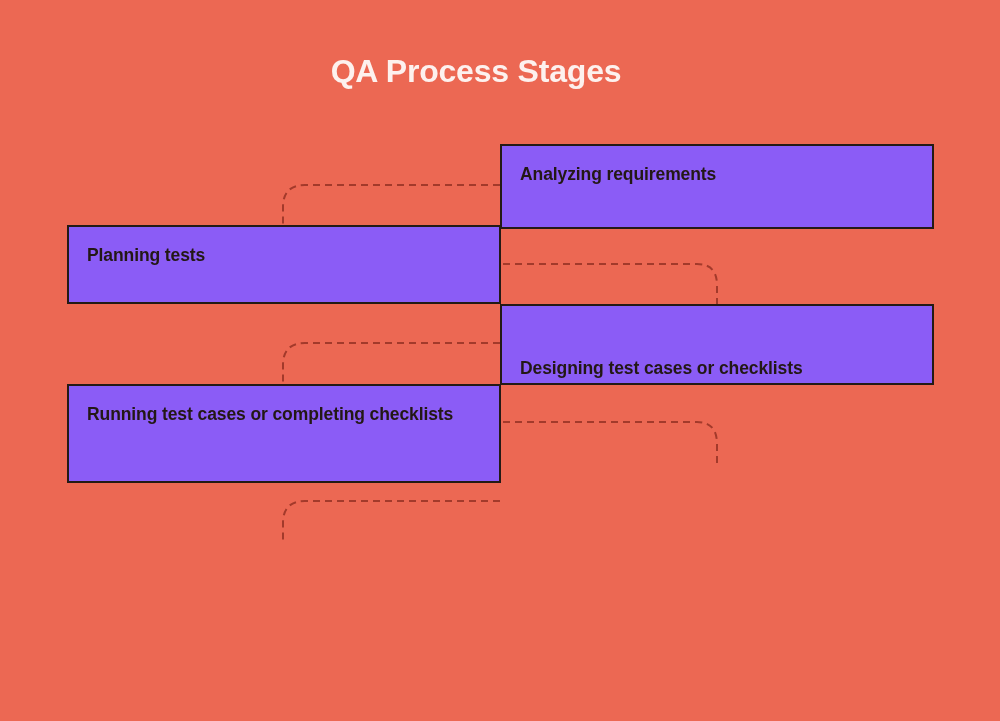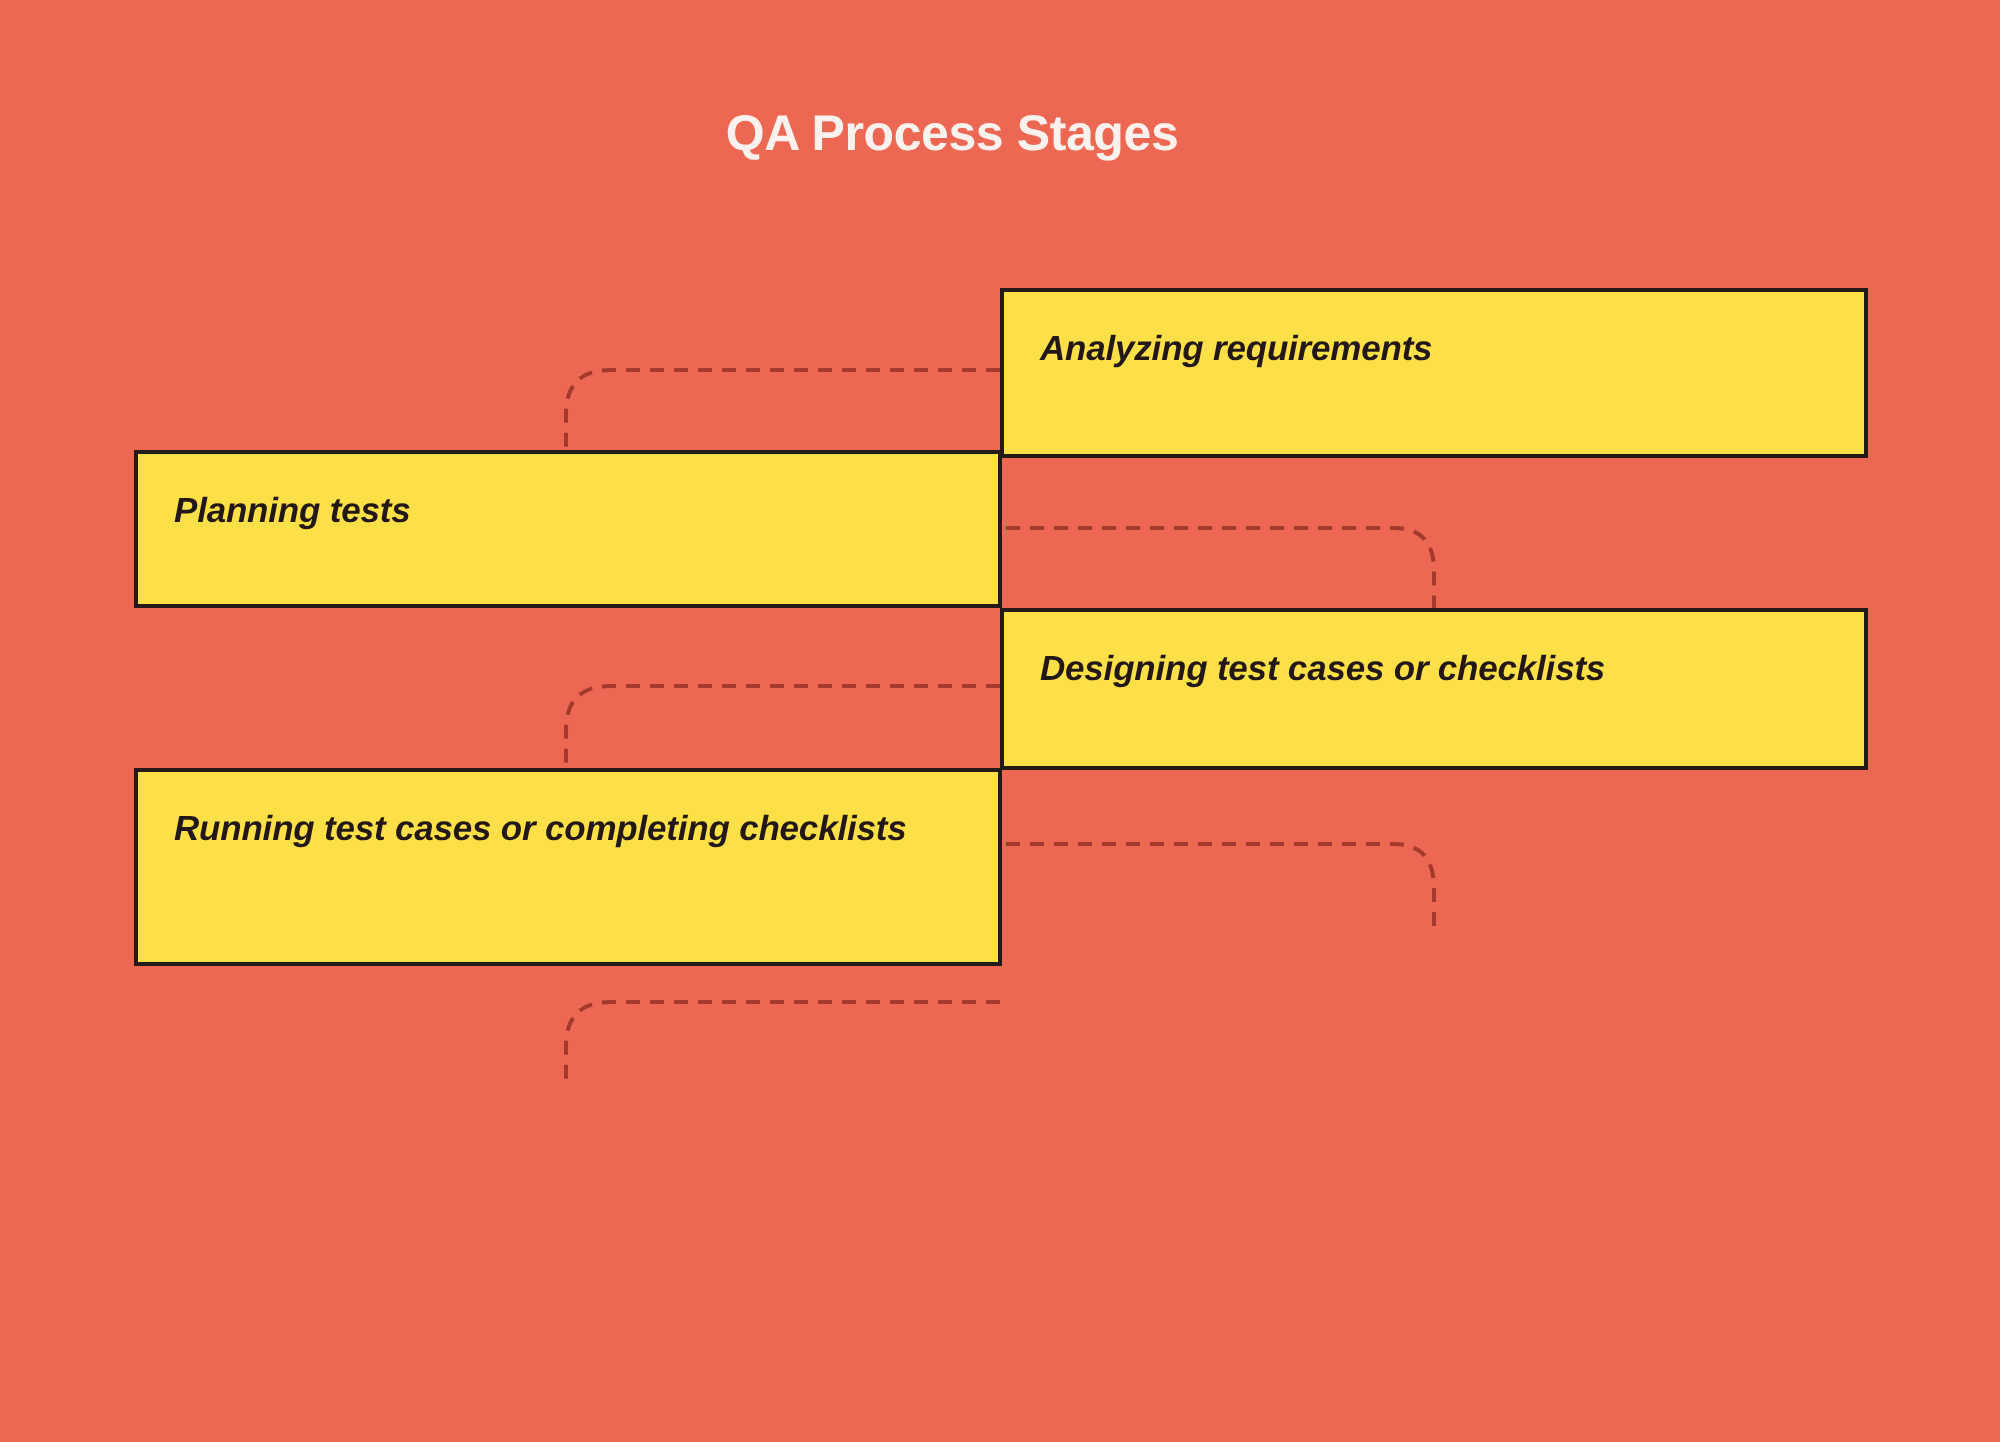--- a/index.html
+++ b/index.html
@@ -22,21 +22,21 @@
     height: 721px;
   }
 
   
   #diagram-title {
     position: absolute;
     top: 52px;
     left: 0;
     width: 928px;
     text-align: center;
-    font-size: 25px;
+    font-size: 32px;
     font-weight: bold;
     color: #FDF1EE;
     letter-spacing: -0.2px;
     line-height: 1.2;
     padding-left: 24px;
   }
 
   
   #connector-layer {
     position: absolute;
@@ -49,26 +49,25 @@
     fill: none;
     stroke: #A33A2B;
     stroke-width: 2;
     stroke-dasharray: 7 5;
     stroke-linecap: butt;
   }
 
   
   .stage-box {
     position: absolute;
-    background: #fde047;
+    background: #8b5cf6;
     border: 2px solid #241A16;
     display: flex;
     align-items: flex-start;
     padding: 14px 18px 0 18px;
-    font-style: italic;
   }
 
   .stage-box.side-left  { left: 67px;  width: 434px; }
   .stage-box.side-right { left: 500px; width: 434px; }
 
   .stage-label {
     font-size: 17.5px;
     font-weight: bold;
     color: #231815;
     line-height: 1.65;
@@ -92,21 +91,21 @@
   </svg>
 
   <div class="stage-box side-right" style="top:144px; height:85px;">
     <span class="stage-label">Analyzing requirements</span>
   </div>
 
   <div class="stage-box side-left" style="top:225px; height:79px;">
     <span class="stage-label">Planning tests</span>
   </div>
 
-  <div class="stage-box side-right" style="top:304px; height:81px;">
+  <div class="stage-box side-right" style="top:304px; height:81px;align-items:flex-end;">
     <span class="stage-label">Designing test cases or checklists</span>
   </div>
 
   <div class="stage-box side-left" style="top:384px; height:99px;">
     <span class="stage-label">Running test cases or completing checklists</span>
   </div>
 
 
 
 </div>

